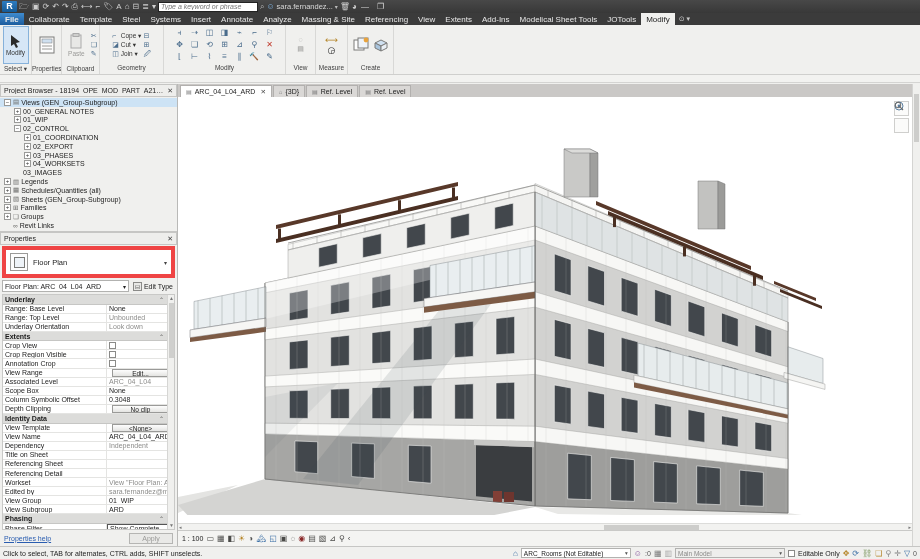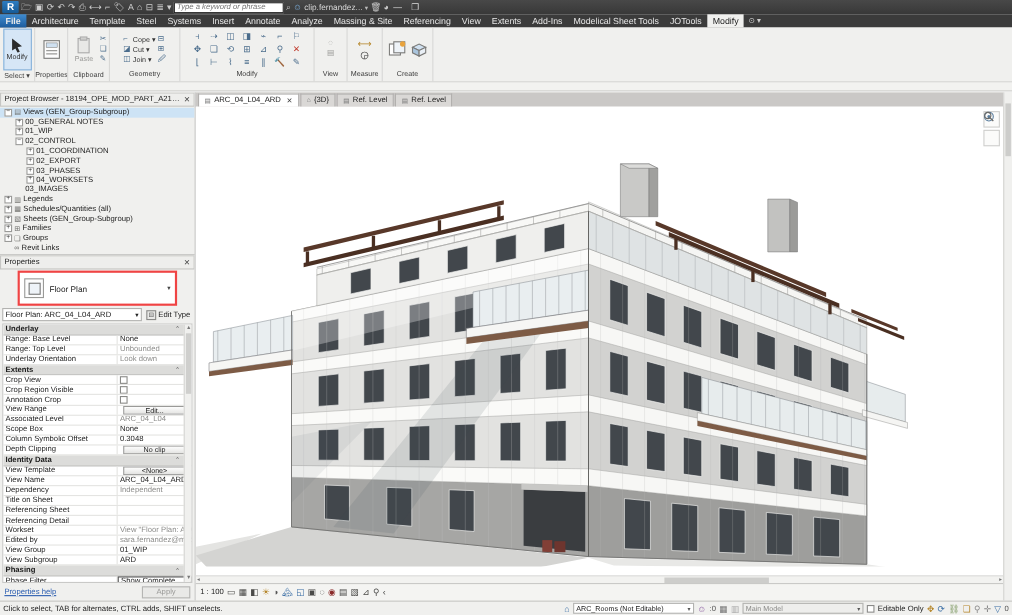--- a/index.html
+++ b/index.html
@@ -51,21 +51,21 @@
   .ptitle .x { margin-left:auto; color:#444; font-size:7px; padding-left:3px; }
 
   .pbrowser { height:147px; flex:none; display:flex; flex-direction:column; overflow:hidden; }
   .tree { flex:1; overflow:hidden; padding-top:1px; }
   .trow { height:8.8px; display:flex; align-items:center; font-size:7px; color:#1c1c1c; white-space:nowrap; }
   .ebox { width:7px; height:7px; border:1px solid #9a9a98; background:#fff; font-size:6px; line-height:5px; text-align:center; color:#333; margin-right:2px; flex:none; }
   .ticon { font-size:6.5px; margin-right:2px; color:#6c6c6a; flex:none; }
   .trow.selrow { background:#cde3f5; }
 
   .props { flex:1; display:flex; flex-direction:column; overflow:hidden; border-top:1px solid #c6c6c4; }
-  .typesel { height:32px; background:#fff; border:2px solid #ef4444; margin:1px 16px; display:flex; align-items:center; gap:5px; padding:0 4px; }
+  .typesel { height:32px; background:#fff; border:4px solid #ef4444; margin:1px 2px; display:flex; align-items:center; gap:5px; padding:0 4px; }
   .typeicon { width:18px; height:18px; border:1px solid #9a9a98; background:#fdfdfd; position:relative; }
   .typeicon:before { content:""; position:absolute; left:3px; top:3px; width:9px; height:9px; border:1px solid #7a7a78; background:#eef3f8; }
   .typesel .tname { font-size:7.5px; color:#222; }
   .typesel .dd { margin-left:auto; font-size:6px; color:#444; }
   .instrow { height:14px; display:flex; align-items:center; gap:2px; padding:0 2px; }
   .instsel { flex:1; height:12px; background:#fff; border:1px solid #b2b2b0; font-size:7px; display:flex; align-items:center; padding:0 2px; color:#222; }
   .instsel .dd { margin-left:auto; font-size:6px; }
   .edittype { height:12px; display:flex; align-items:center; font-size:7px; gap:2px; color:#222; padding:0 2px; }
   .etg { width:9px; height:9px; border:1px solid #8a8a88; background:#e8e8e6; font-size:6px; line-height:8px; text-align:center; color:#555; }
 
@@ -136,34 +136,34 @@
         <span>A</span>
         <span>⌂</span>
         <span>⊟</span>
         <span>≣</span>
         <span>▾</span>
       </div>
     <div class="tb-search">
       <input placeholder="Type a keyword or phrase" style="">
       <span style="font-size:8px;color:#ccc;">⌕</span>
       <span style="font-size:8px;color:#7fb2e0;">☺</span>
-      <span class="tb-user">clip.fernandez...</span>
+      <span class="tb-user">sara.fernandez...</span>
       <span style="font-size:6px;color:#bbb;">▾</span>
       <span style="font-size:8px;color:#ccc;">🗑</span>
       <span style="font-size:8px;color:#ccc;">◕</span>
     </div>
     <div class="winbtns">
       <span>—</span>
       <span>❐</span>
     </div>
   </div>
 
   <div class="tabbar" id="tabbar">
       <div class="rtab file">File</div>
-      <div class="rtab">Architecture</div>
+      <div class="rtab">Collaborate</div>
       <div class="rtab">Template</div>
       <div class="rtab">Steel</div>
       <div class="rtab">Systems</div>
       <div class="rtab">Insert</div>
       <div class="rtab">Annotate</div>
       <div class="rtab">Analyze</div>
       <div class="rtab">Massing &amp; Site</div>
       <div class="rtab">Referencing</div>
       <div class="rtab">View</div>
       <div class="rtab">Extents</div>

